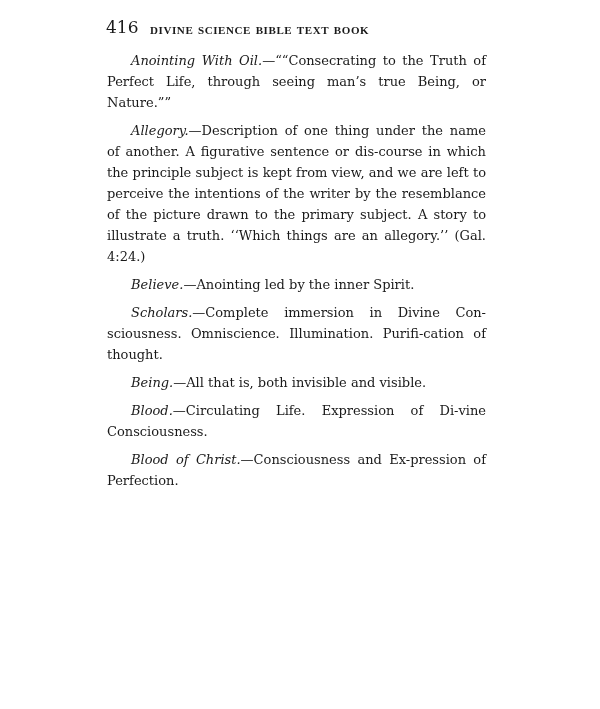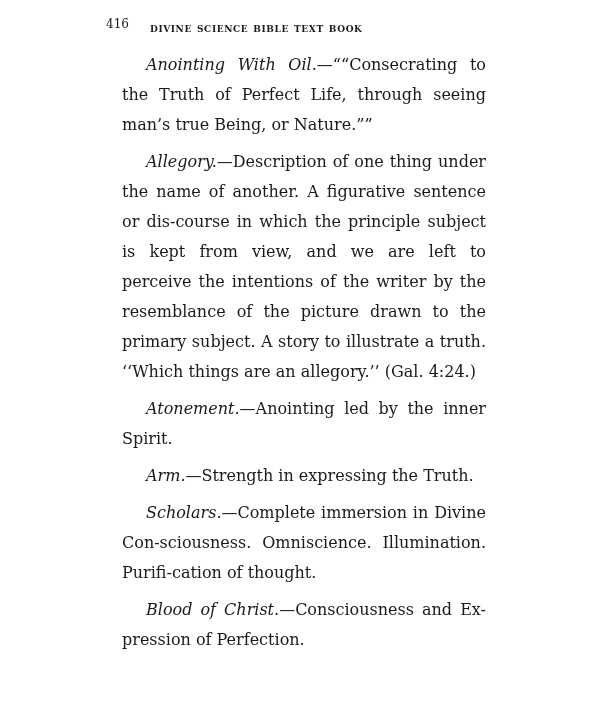--- a/index.html
+++ b/index.html
@@ -1,37 +1,38 @@
 <!DOCTYPE html>
 <html><head>
 <meta charset="utf-8">
 <style>
   html, body { margin: 0; padding: 0; background: #ffffff; }
   body { width: 600px; height: 709px; position: relative; overflow: hidden;
          font-family: "DejaVu Serif", "Liberation Serif", serif; color: #1a1a1a; }
   .page { position: absolute; left: 106px; top: 0; width: 380px; }
   .running-head { position: absolute; top: 17px; left: 0; width: 380px; height: 22px; }
-  .page-number { position: absolute; left: 0; top: 0; font-size: 12px; }
-  .head-title { position: absolute; left: 44px; top: 3px; font-size: 13px; letter-spacing: 0.6px; font-variant: small-caps; font-weight: bold; text-transform: lowercase; }
+  .page-number { position: absolute; left: 0; top: 0; font-size: 17px; }
+  .head-title { position: absolute; left: 44px; top: 3px; font-size: 16px; letter-spacing: 0.6px; font-variant: small-caps; font-weight: bold; text-transform: lowercase; font-family: Liberation Serif, serif; }
   .entries { position: absolute; top: 50px; left: 0; width: 380px; }
-  .entry { font-size: 16px; line-height: 30px; text-align: justify; text-indent: 24px; margin: 0 0 7px 16px; hyphens: manual; }
+  .entry { font-size: 13px; line-height: 21px; text-align: justify; text-indent: 24px; margin: 0 0 7px 1px; hyphens: manual; }
   .term { font-style: italic; }
   .ital { font-style: italic; }
 </style>
 </head>
 <body>
 
 <div class="page">
   <div class="running-head">
     <span class="page-number">416</span>
     <span class="head-title">DIVINE SCIENCE BIBLE TEXT BOOK</span>
   </div>
 
   <div class="entries">
     <p class="entry"><span class="term">Anointing With Oil.</span><span>—““Consecrating to the Truth of Perfect Life, through seeing man’s true Being, or Nature.””</span></p>
     <p class="entry"><span class="term">Allegory.</span><span>—Description of one thing under the name of another.  A figurative sentence or dis-course in which the principle subject is kept from view, and we are left to perceive the intentions of the writer by the resemblance of the picture drawn to the primary subject.  A story to illustrate a truth.  ‘‘Which things are an allegory.’’  (Gal. 4:24.)</span></p>
-    <p class="entry"><span class="term">Atonement.</span><span>—Anointing led by the inner Spirit.</span></p>
-    <p class="entry"><span class="term">Arm.</span><span>—Strength in expressing the Truth.</span></p>
+    <p class="entry"><span class="term">Believe.</span><span>—Anointing led by the inner Spirit.</span></p>
     <p class="entry"><span class="term">Scholars.</span><span>—Complete immersion in Divine Con-sciousness.  Omniscience.  Illumination.  Purifi-cation of thought.</span></p>
+    <p class="entry"><span class="term">Being.</span><span>—All that is, both invisible and visible.</span></p>
+    <p class="entry"><span class="term">Blood.</span><span>—Circulating Life.  Expression of Di-vine Consciousness.</span></p>
     <p class="entry"><span class="term">Blood of Christ.</span><span>—Consciousness and Ex-pression of Perfection.</span></p>
 
   </div>
 </div>
 
 </body></html>

